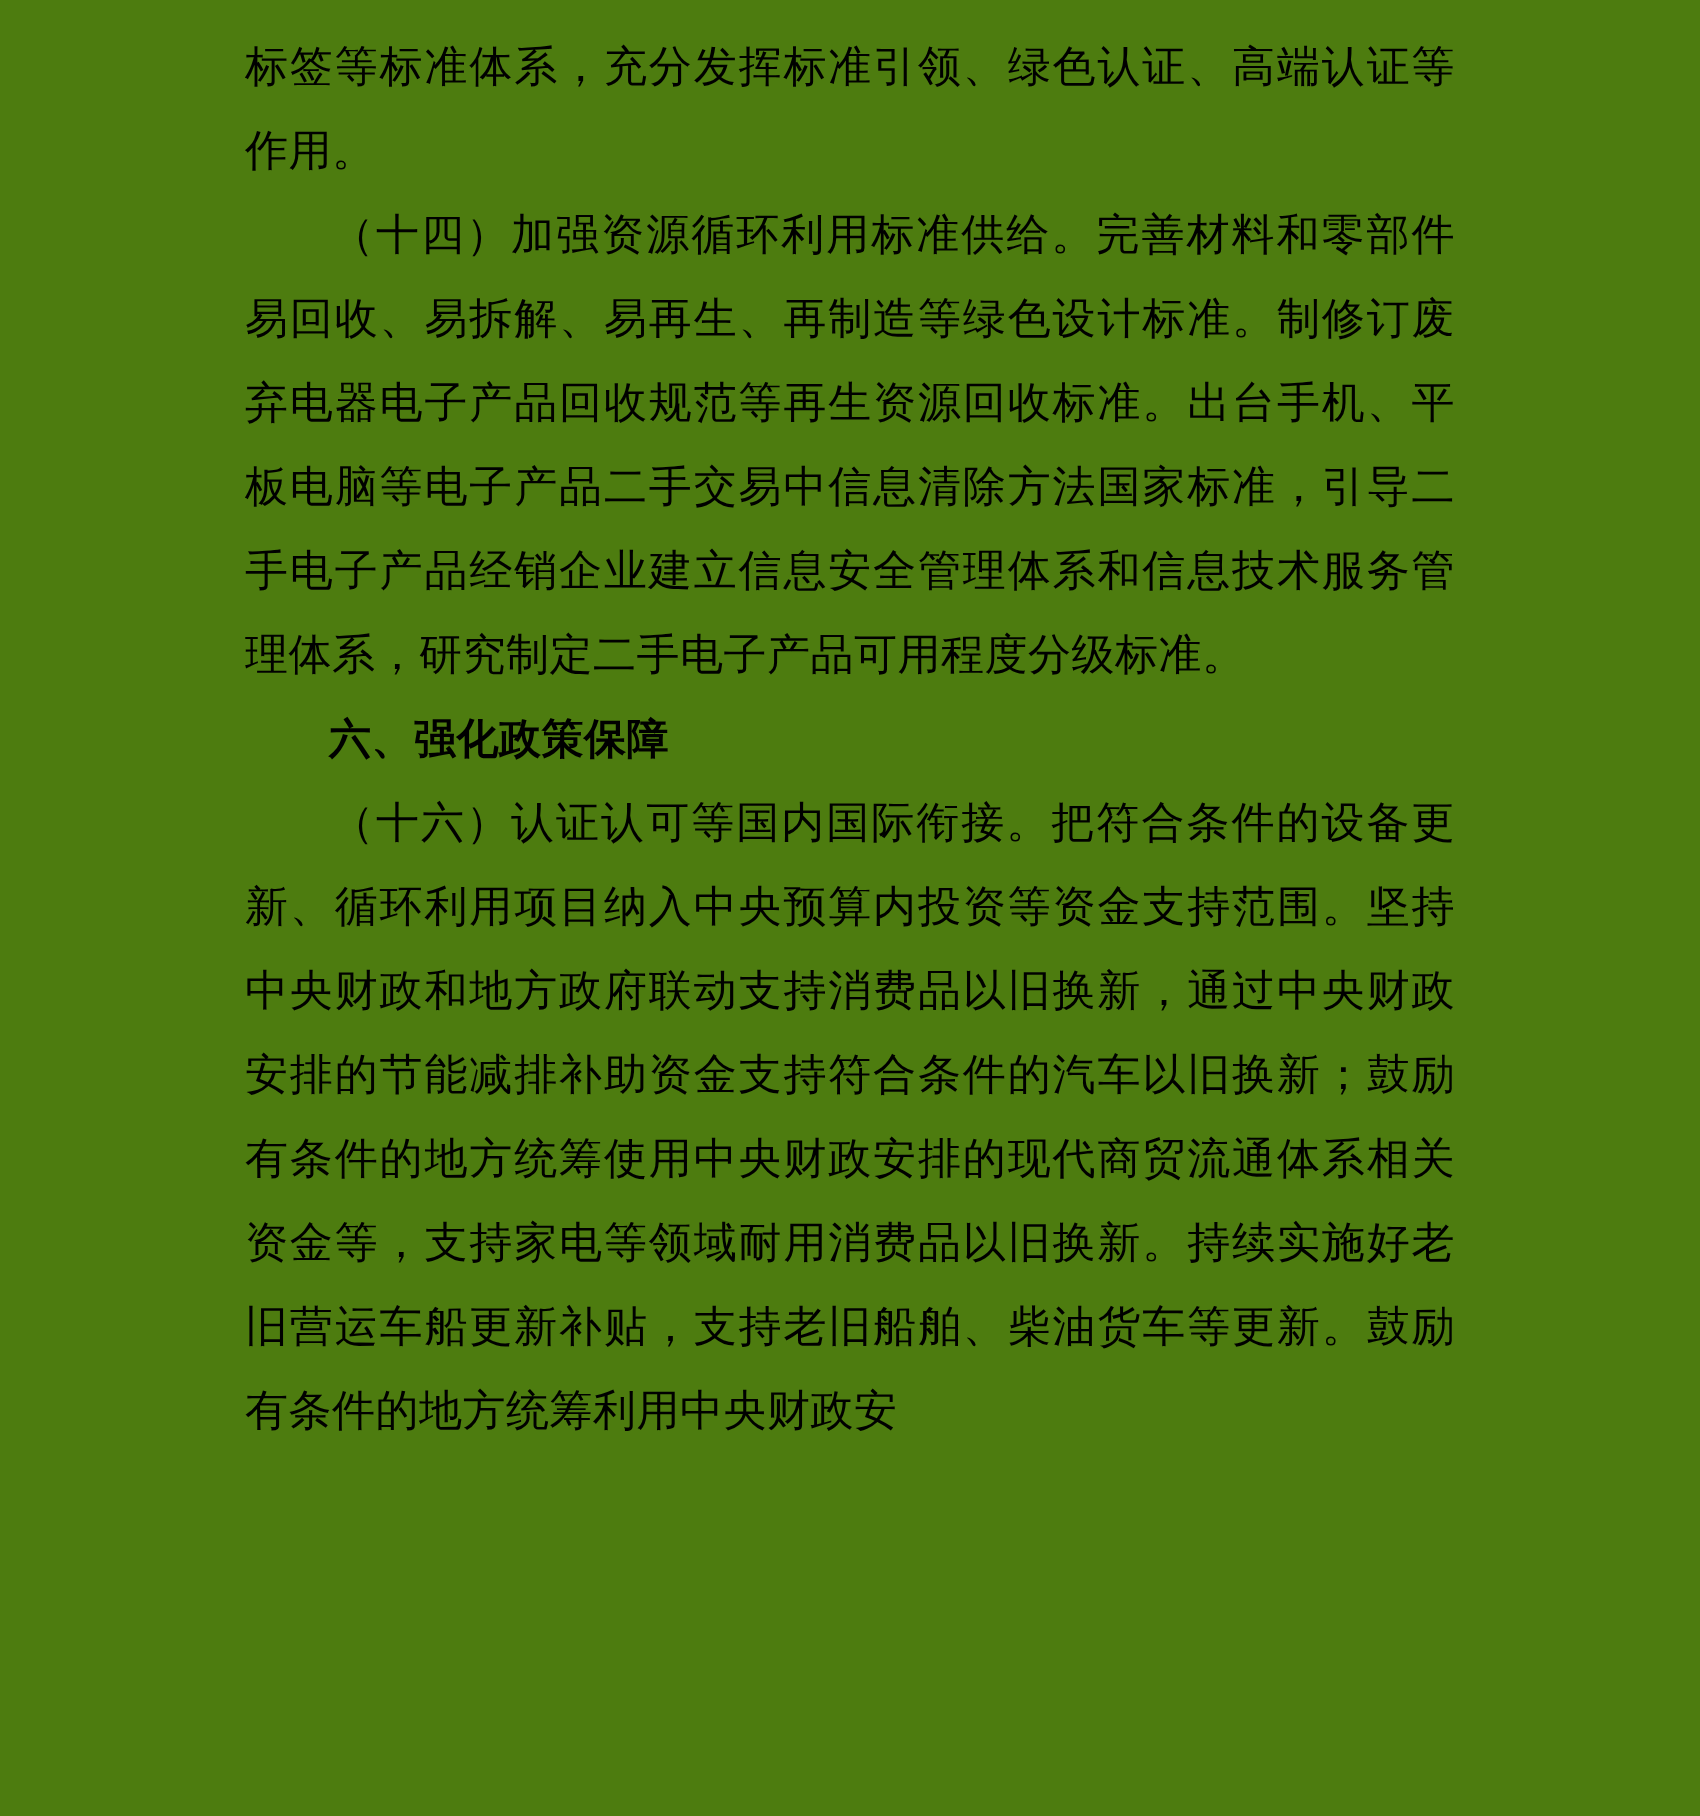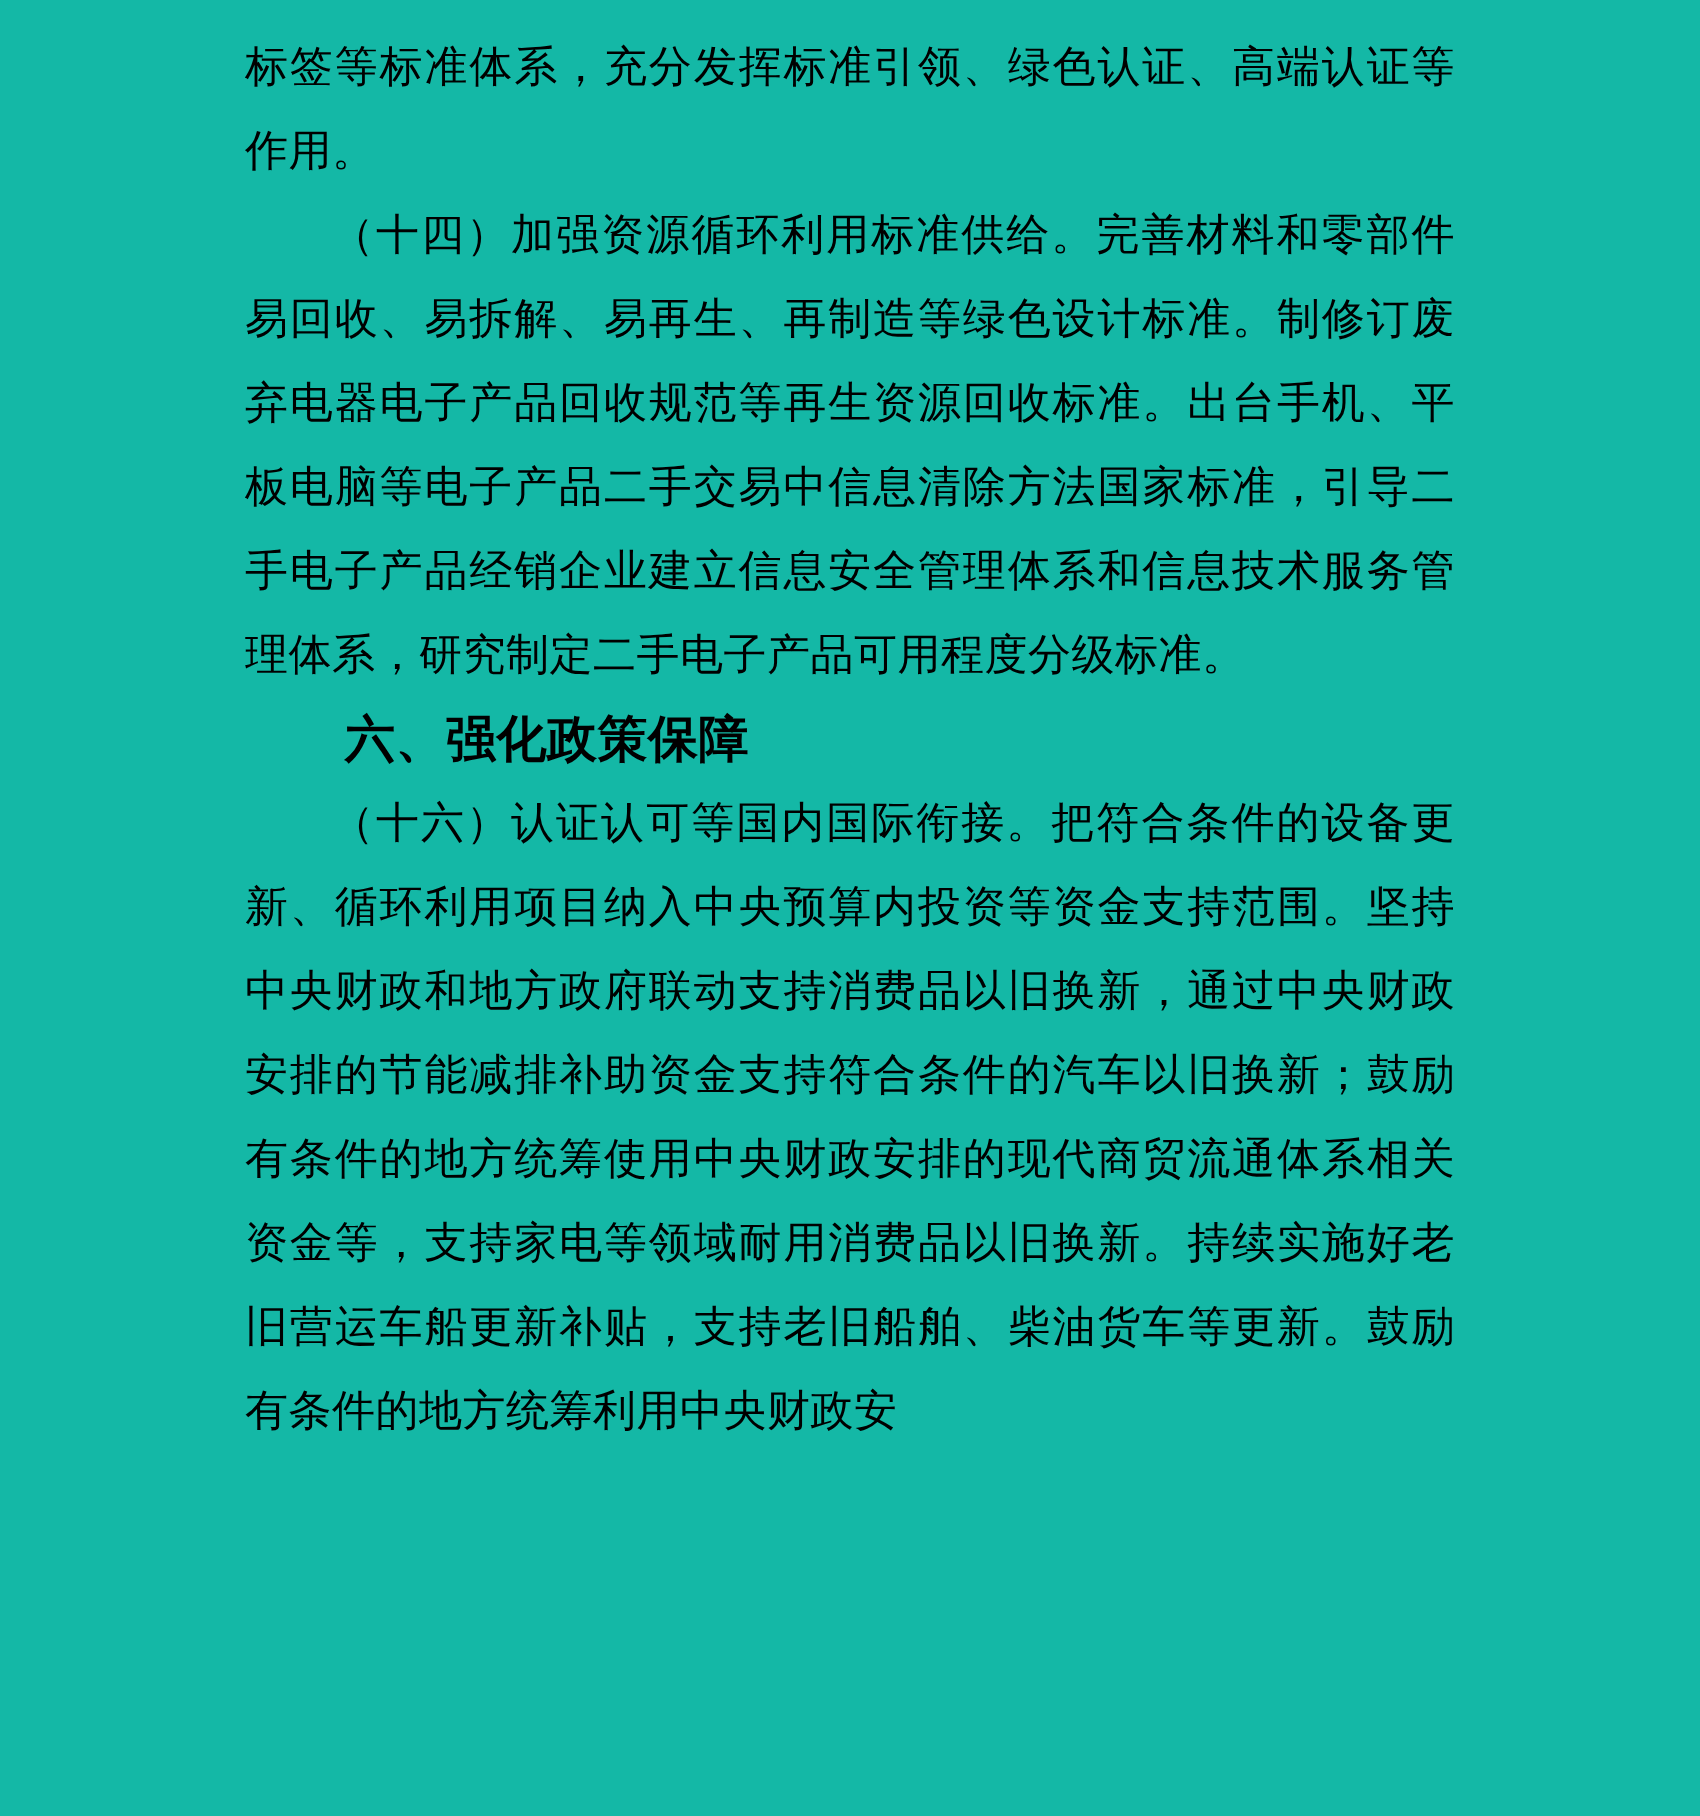--- a/index.html
+++ b/index.html
@@ -4,21 +4,21 @@
 <style>
   html, body {
     margin: 0;
     padding: 0;
     background: #ffffff;
   }
   .page {
     position: relative;
     width: 1700px;
     height: 1816px;
-    background: #14b8a6;
+    background: #4d7c0f;
     overflow: hidden;
     font-family: "Liberation Serif", "DejaVu Serif", serif;
     color: #000000;
   }
   .content {
     position: absolute;
     left: 245px;
     top: 0;
     width: 1210px;
     padding-top: 25px;
@@ -32,21 +32,21 @@
     color: #000000;
     letter-spacing: 0.5px;
   }
   .para.indent {
     text-indent: 2em;
   }
   .section-heading {
     margin: 0;
     font-family: "Liberation Sans", "DejaVu Sans", sans-serif;
     font-weight: bold;
-    font-size: 50px;
+    font-size: 42px;
     line-height: 84px;
     text-indent: 2em;
     color: #000000;
     letter-spacing: 0.5px;
   }
   .item-lead {
     
     color: #000000;
   }
 </style>

